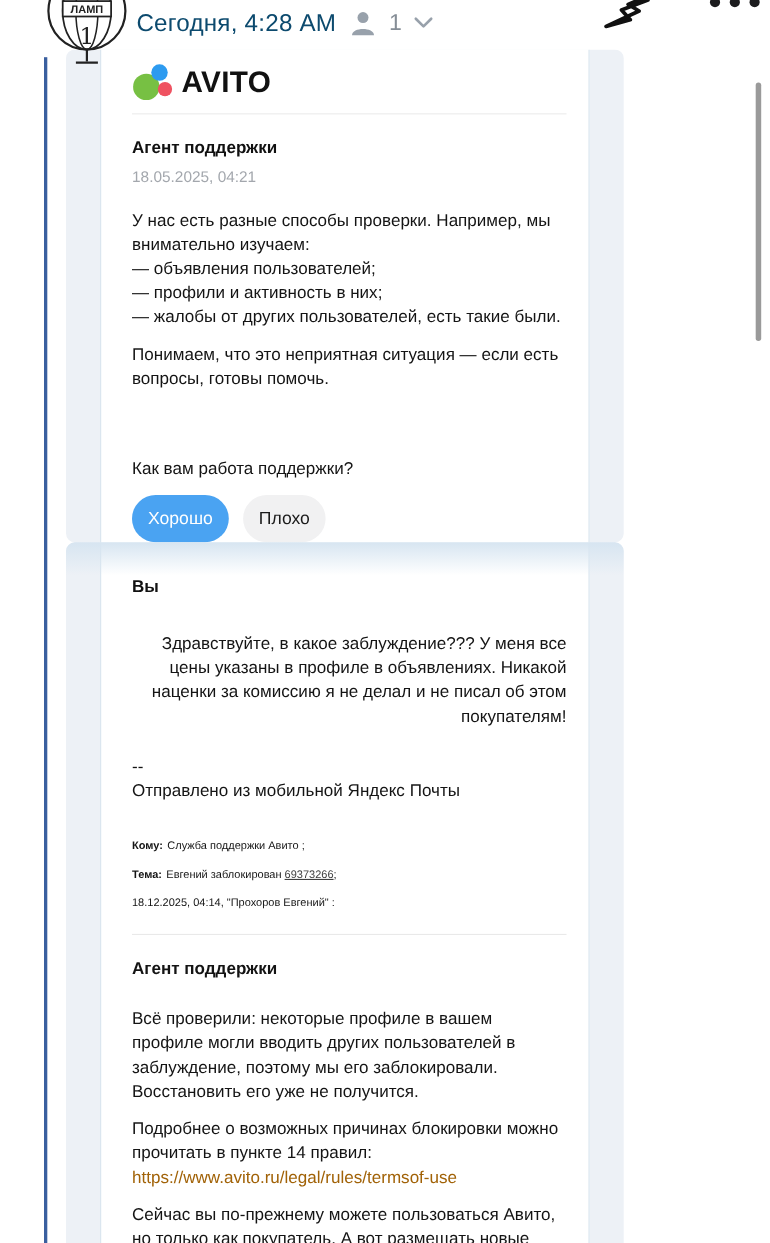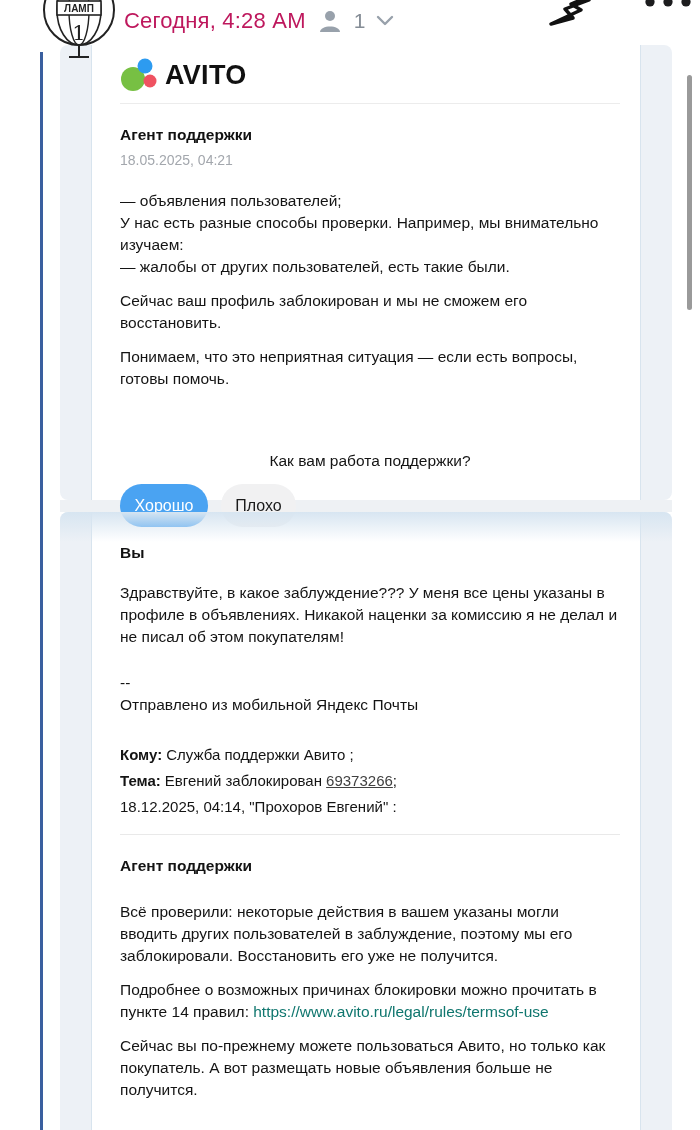--- a/index.html
+++ b/index.html
@@ -9,33 +9,33 @@
     overflow:hidden;
     background:#ffffff;
     font-family:"Liberation Sans", sans-serif;
     color:#141414;
   }
 
   
   .header { position:absolute; top:0; left:0; right:0; height:45px; background:#fff; z-index:5;padding-left:34px; }
   .avatar-emblem { position:absolute; left:40px; top:-30px; }
   .header-meta { position:absolute; left:124px; top:8px; display:flex; align-items:center; gap:11px; }
-  .date-label { font-size:22px; color:#be185d; letter-spacing:0.2px; }
+  .date-label { font-size:22px; color:#0c4a6e; letter-spacing:0.2px; }
   .count-label { font-size:21px; color:#858d96; }
   .forward-arrow { position:absolute; left:543px; top:-6px; }
   .more-dots { position:absolute; left:642px; top:-8px; }
 
   
   .thread-line { position:absolute; left:40px; top:52px; width:3px; height:1078px; background:#3a5f9f; z-index:1; }
 
   
   .scrollbar-thumb { position:absolute; left:687px; top:75px; width:5px; height:235px; background:#9a9a9a; border-radius:3px; z-index:9; }
 
   
-  .card-wrap { position:absolute; left:60px; top:45px; width:612px; bottom:0; display:flex; flex-direction:column; z-index:2; }
+  .card-wrap { position:absolute; left:60px; top:45px; width:507px; bottom:0; display:flex; flex-direction:column; z-index:2; }
   .card { position:relative; background:#edf1f6; }
   .card-1 { height:455px; border-radius:8px; }
   .card-gap { height:12px; background:#eef1f4; }
   .card-2 { flex:1; border-radius:8px 8px 0 0; }
   .card-2::after {
     content:""; position:absolute; top:0; left:0; right:0; height:30px;
     border-radius:8px 8px 0 0;
     background:linear-gradient(180deg, #d7e5f1 0%, rgba(255,255,255,0) 100%);
     z-index:3; pointer-events:none;
   }
@@ -47,35 +47,35 @@
 
   
   .logo-row { padding-top:12px; display:flex; align-items:center; gap:5px; }
   .avito-wordmark { font-weight:800; font-size:27px; letter-spacing:0.3px; color:#111; }
   .logo-divider { height:1px; background:#ececec; margin-top:10px; }
   .sender-name { margin-top:22px; font-weight:bold; font-size:15.5px; color:#111; }
   .msg-date { margin-top:8px; font-size:14px; color:#a3a7ad; }
   .para { margin-top:12px; font-size:15.5px; line-height:22px; color:#141414; }
   .para-first { margin-top:22px; }
   .pline { font-size:15.5px; line-height:22px; }
-  .feedback-question { margin-top:62px; font-size:15.5px; color:#141414;text-align:center; }
+  .feedback-question { margin-top:62px; font-size:15.5px; color:#141414; }
   .btn-row { margin-top:14px; display:flex; gap:13px; }
   .pill-btn { height:43px; border:none; border-radius:22px; font-size:16px; font-family:"Liberation Sans", sans-serif;
              display:inline-flex; align-items:center; justify-content:center; cursor:pointer; }
   .btn-good { width:88px; background:#4aa3f2; color:#fff; }
   .btn-bad  { width:75px; background:#f1f1f2; color:#1b1b1b; }
 
   
   .sender-you { margin-top:0; padding-top:32px; font-weight:bold; font-size:15.5px; }
-  .user-body { margin-top:20px; }
+  .user-body { margin-top:32px;text-align:right; }
   .sig-block { margin-top:24px; }
-  .quote-head { margin-top:26px; font-size:15px; line-height:26px; }
+  .quote-head { margin-top:26px; font-size:10px; line-height:26px; }
   .q-label { font-weight:bold; margin-right:4px; }
   .num-link { color:#404040; text-decoration:underline; cursor:pointer; }
-  .url-link { color:#0f766e; text-decoration:none; cursor:pointer; }
+  .url-link { color:#a16207; text-decoration:none; cursor:pointer; }
   .divider { height:1px; background:#e9e9e9; margin-top:14px; }
   .reply-sender { margin-top:22px; font-weight:bold; font-size:15.5px; }
   .reply-first { margin-top:26px; }
 </style>
 </head>
 <body>
 
 <div class="thread-line"></div>
 
 <div class="header">
@@ -130,25 +130,25 @@
           <circle cx="30" cy="24" r="6.5" fill="#ef5261"></circle>
         </svg>
         <span class="avito-wordmark">AVITO</span>
       </div>
       <div class="logo-divider"></div>
 
       <div class="sender-name">Агент поддержки</div>
       <div class="msg-date">18.05.2025, 04:21</div>
 
       <div class="para para-first">
+        <div class="pline">У нас есть разные способы проверки. Например, мы внимательно изучаем:</div>
         <div class="pline">— объявления пользователей;</div>
-        <div class="pline">У нас есть разные способы проверки. Например, мы внимательно изучаем:</div>
+        <div class="pline">— профили и активность в них;</div>
         <div class="pline">— жалобы от других пользователей, есть такие были.</div>
       </div>
-      <div class="para">Сейчас ваш профиль заблокирован и мы не сможем его восстановить.</div>
       <div class="para">Понимаем, что это неприятная ситуация — если есть вопросы, готовы помочь.</div>
 
       <div class="feedback-question">Как вам работа поддержки?</div>
       <div class="btn-row">
         <button class="pill-btn btn-good">Хорошо</button>
         <button class="pill-btn btn-bad">Плохо</button>
       </div>
     </div>
   </div>
 
@@ -174,21 +174,21 @@
           <span class="q-label">Тема:</span><span>Евгений заблокирован</span>
           <a class="num-link">69373266</a><span>;</span>
         </div>
         <div>18.12.2025, 04:14, "Прохоров Евгений" :</div>
       </div>
 
       <div class="divider"></div>
 
       <div class="reply-sender">Агент поддержки</div>
 
-      <div class="para reply-first">Всё проверили: некоторые действия в вашем указаны могли вводить других пользователей в заблуждение, поэтому мы его заблокировали. Восстановить его уже не получится.</div>
+      <div class="para reply-first">Всё проверили: некоторые профиле в вашем профиле могли вводить других пользователей в заблуждение, поэтому мы его заблокировали. Восстановить его уже не получится.</div>
       <div class="para">
         <span>Подробнее о возможных причинах блокировки можно прочитать в пункте 14 правил:</span>
         <a class="url-link">https://www.avito.ru/legal/rules/termsof-use</a>
       </div>
       <div class="para">Сейчас вы по-прежнему можете пользоваться Авито, но только как покупатель. А вот размещать новые объявления больше не получится.</div>
 
     </div>
   </div>
 </div>
 

